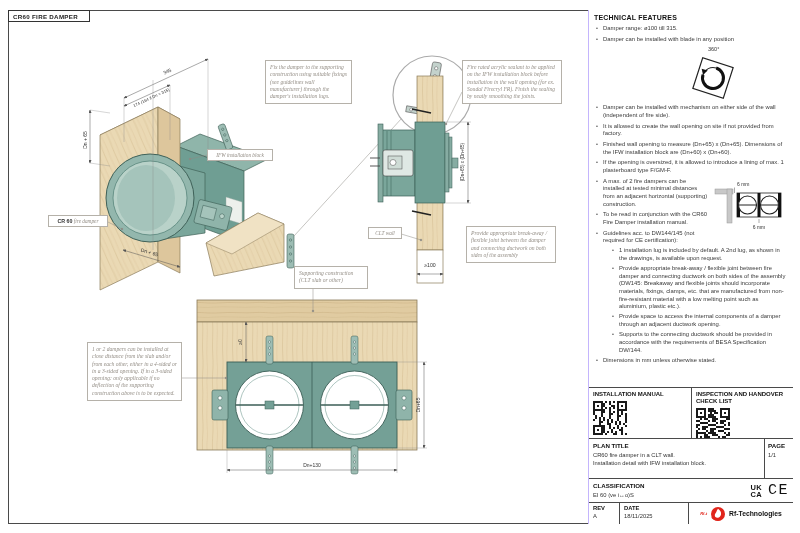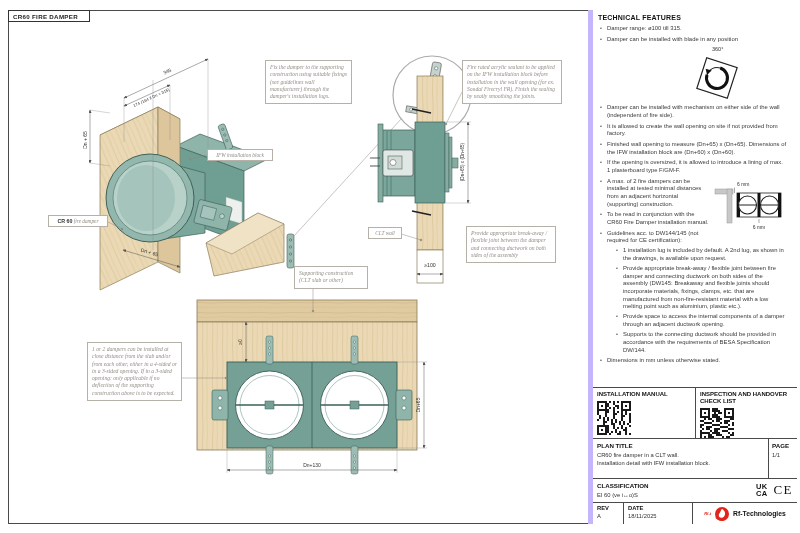--- a/index.html
+++ b/index.html
@@ -9,21 +9,21 @@
   .doc-title{position:absolute;left:8px;top:10px;width:82px;height:12px;border:1px solid #333;background:#fff;
              font-size:6.2px;font-weight:bold;letter-spacing:.3px;line-height:12px;padding-left:4px;box-sizing:border-box;z-index:6;}
   svg.drawing{position:absolute;left:0;top:0;z-index:1;}
   
   .note{position:absolute;z-index:2;background:#fff;border:0.7px solid #b5b1a9;color:#938d85;
         font:italic 5.6px/1.3 "Liberation Serif",serif;padding:3px 4px;box-sizing:border-box;}
   .lbl{position:absolute;z-index:2;background:#fff;border:0.7px solid #b5b1a9;color:#938d85;
        font:italic 5.3px/1.4 "Liberation Serif",serif;padding:1.5px 3px;text-align:center;box-sizing:border-box;}
   .lbl .b{font:bold 5.3px "Liberation Sans",sans-serif;color:#333;font-style:normal;}
   
-  .rpanel{position:absolute;left:588px;top:10px;width:204px;height:514px;border-left:5px solid #c4b5fd;background:#fff;z-index:3;box-sizing:border-box;}
+  .rpanel{position:absolute;left:588px;top:10px;width:204px;height:514px;border-left:1px solid #c4b5fd;background:#fff;z-index:3;box-sizing:border-box;}
   .tech{padding:4px 5px 0 5px;}
   .tech h1{font-size:7px;margin:0 0 4px 0;letter-spacing:.2px;color:#111;}
   ul.tb{list-style:none;margin:0;padding:0 0 0 2px;}
   ul.tb>li{position:relative;padding-left:7px;font-size:5.9px;line-height:1.3;color:#3a3a3a;margin-bottom:3px;}
   ul.tb>li:before{content:"•";position:absolute;left:0;top:0;font-size:5.5px;color:#555;}
   ul.sb{list-style:none;margin:2px 0 0 0;padding:0 0 0 9px;}
   ul.sb>li{position:relative;padding-left:7px;font-size:5.9px;line-height:1.3;color:#3a3a3a;margin-bottom:2.5px;}
   ul.sb>li:before{content:"•";position:absolute;left:0;top:0;font-size:5.5px;color:#555;}
   .rot-wrap{position:relative;height:56px;margin:1px 0 2px 0;}
   .rot-label{position:absolute;left:114px;top:0;font-size:5.5px;color:#333;}
@@ -39,21 +39,21 @@
   .row-plan{top:428px;height:40px;}
   .plan-main{position:absolute;left:0;top:0;width:175px;height:40px;padding:3px 4px;box-sizing:border-box;}
   .plan-page{position:absolute;left:175px;top:0;width:29px;height:40px;border-left:1px solid #4a4a4a;padding:3px 3px;box-sizing:border-box;}
   .hlabel{font-size:6.2px;font-weight:bold;color:#111;margin:0;}
   .pval{font-size:5.8px;color:#333;margin-top:3px;}
   .plan-lines{font-size:5.8px;color:#333;margin-top:3px;line-height:1.3;}
   .row-class{top:468px;height:24px;}
   .class-inner{padding:3px 4px;}
   .marks{position:absolute;right:4px;top:3px;display:flex;align-items:center;gap:6px;}
   .ukca{display:flex;flex-direction:column;font-weight:bold;font-size:7.5px;line-height:7px;color:#111;letter-spacing:.3px;}
-  .ce{font-size:13px;color:#111;letter-spacing:1.5px;font-family:Liberation Serif, serif;}
+  .ce{font-size:15px;color:#111;letter-spacing:1.5px;font-family:Liberation Mono, monospace;}
   .row-rev{top:492px;height:22px;display:flex;}
   .rev-cell{padding:2px 4px;box-sizing:border-box;}
   .rev-cell .hlabel{font-size:5.8px;}
   .rev-cell .pval{margin-top:2px;}
   .rc1{width:30px;}
   .rc2{width:69px;border-left:1px solid #4a4a4a;}
   .rc3{width:105px;border-left:1px solid #4a4a4a;display:flex;align-items:center;justify-content:center;gap:3px;}
   .rft{font-size:4px;font-weight:bold;color:#e1251b;font-style:italic;}
   .brand{font-size:6.8px;font-weight:bold;color:#111;}
   .qr{width:34px;height:34px;}

